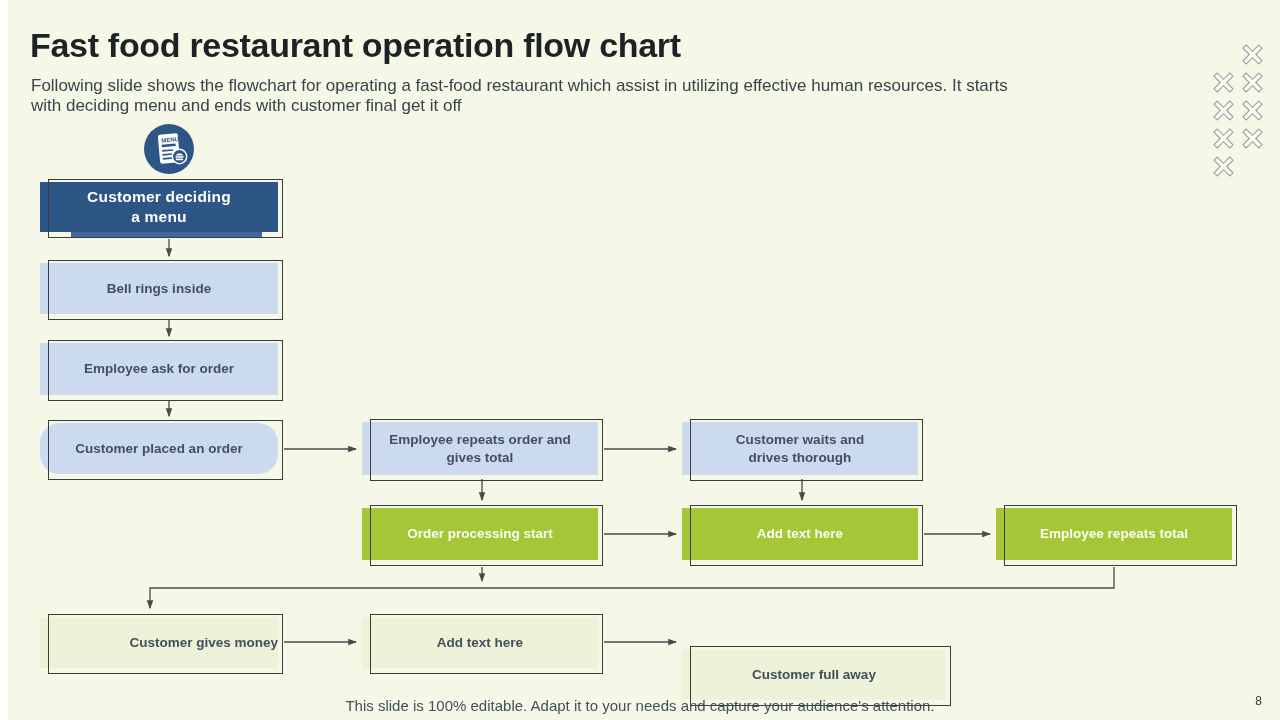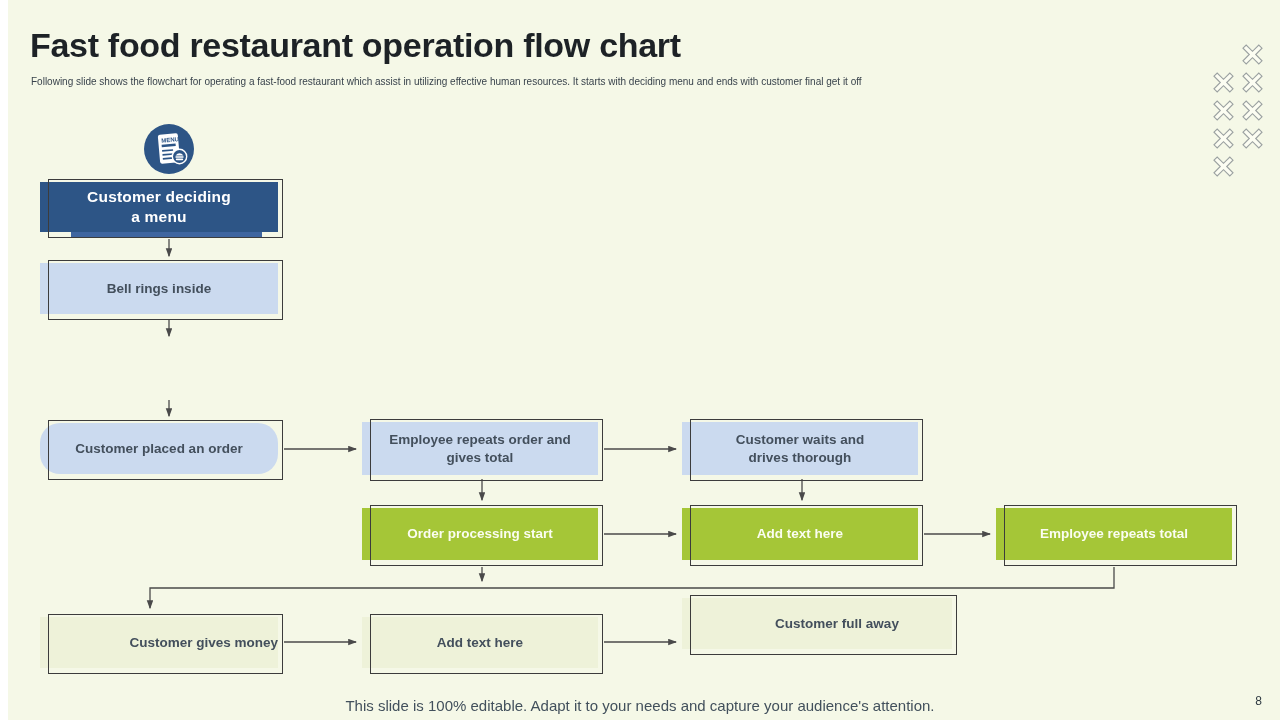--- a/index.html
+++ b/index.html
@@ -9,21 +9,21 @@
     background:#f5f8e7; overflow:hidden;
   }
   .left-edge { position:absolute; left:0; top:0; width:8px; height:100%; background:#ffffff; }
 
   .title {
     position:absolute; left:30px; top:26px;
     font-size:34px; font-weight:800; color:#1d2226; letter-spacing:-0.3px;
   }
   .subtitle {
     position:absolute; left:31px; top:76px; width:1010px;
-    font-size:10px; color:#39434c;
+    font-size:17px; color:#39434c;
   }
 
   
   .node {
     position:absolute; display:flex; align-items:center; justify-content:center;
     text-align:center; font-size:13.5px; color:#434f5c; line-height:1.3;font-weight:bold;
   }
   .node .lbl { white-space:pre-line; }
   .node::after {
     content:""; position:absolute; left:8px; top:-3px; right:-5px; bottom:-6px;
@@ -45,21 +45,21 @@
   .n-bell         { left:40px;  top:263px; width:238px; height:51px; }
   .n-ask          { left:40px;  top:343px; width:238px; height:52px; }
   .n-placed       { left:40px;  top:423px; width:238px; height:51px;border-radius:20px; }
   .n-repeats      { left:362px; top:422px; width:236px; height:53px; }
   .n-waits        { left:682px; top:422px; width:236px; height:53px; }
   .n-processing   { left:362px; top:508px; width:236px; height:52px; }
   .n-add-green    { left:682px; top:508px; width:236px; height:52px; }
   .n-repeat-total { left:996px; top:508px; width:236px; height:52px; }
   .n-money        { left:40px;  top:617px; width:238px; height:51px;justify-content:flex-end; }
   .n-add-cream    { left:362px; top:617px; width:236px; height:51px; }
-  .n-full-away    { left:682px; top:598px; width:230px; height:51px;padding-left:40px; }
+  .n-full-away    { left:682px; top:649px; width:264px; height:51px; }
 
   .start-icon { position:absolute; left:143px; top:123px; width:52px; height:52px; }
 
   .connectors { position:absolute; left:0; top:0; pointer-events:none; }
   .x-decor { position:absolute; left:1206px; top:42px; }
 
   .footer {
     position:absolute; left:0; top:697px; width:100%; text-align:center;
     font-size:15px; color:#42505c;
   }
@@ -131,20 +131,23 @@
     <rect x="32.8" y="35.6" width="7.4" height="1.7" rx="0.8" fill="#ffffff"></rect>
   </svg>
 
   <div class="node dark-blue n-start">
     <span class="lbl">Customer deciding
 a menu</span>
   </div>
   <div class="node light-blue n-bell">
     <span class="lbl">Bell rings inside</span>
   </div>
+  <div class="node light-blue n-ask">
+    <span class="lbl">Employee ask for order</span>
+  </div>
   <div class="node light-blue n-placed">
     <span class="lbl">Customer placed an order</span>
   </div>
   <div class="node light-blue n-repeats">
     <span class="lbl">Employee repeats order and
 gives total</span>
   </div>
   <div class="node green n-processing">
     <span class="lbl">Order processing start</span>
   </div>

